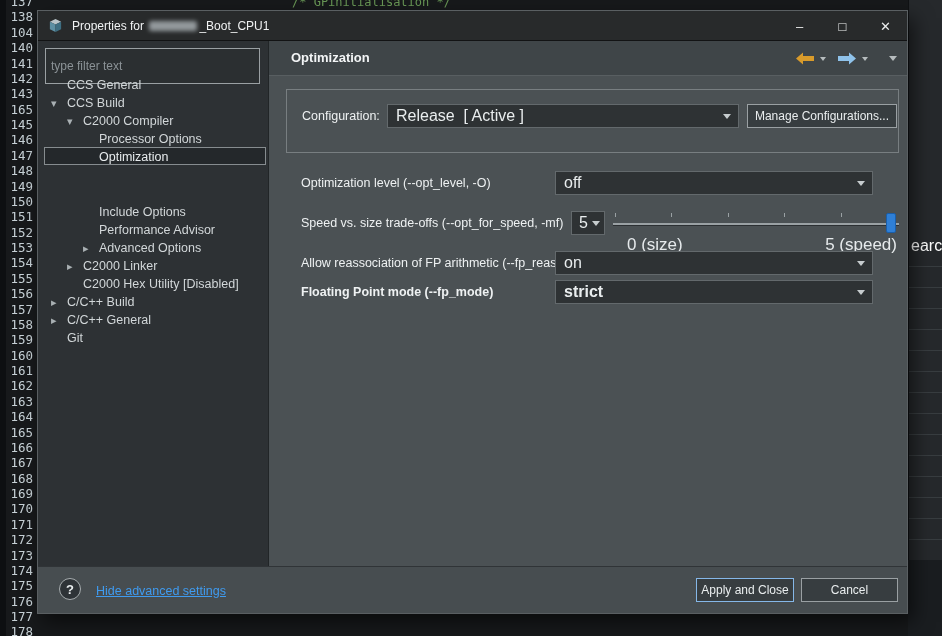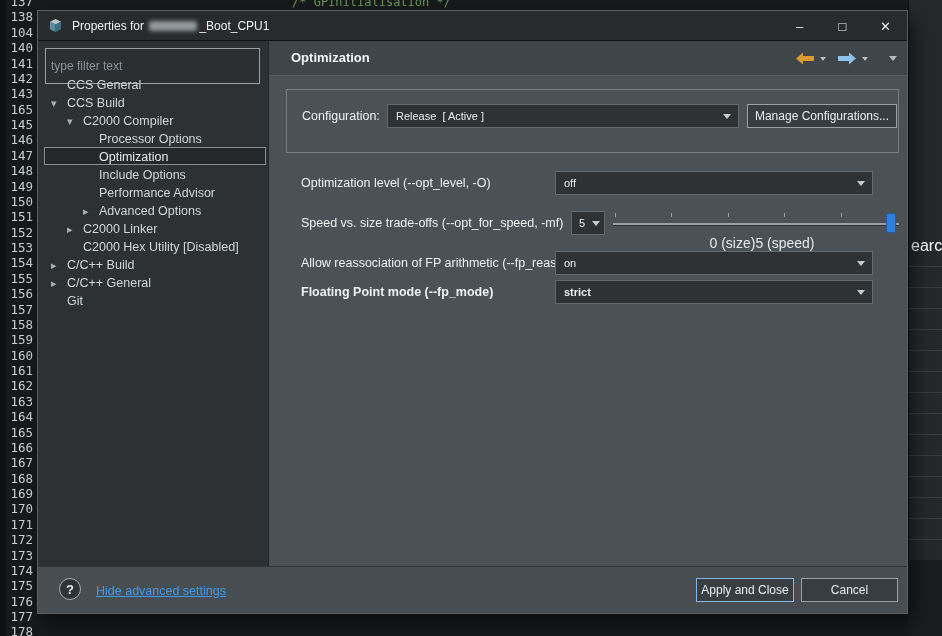--- a/index.html
+++ b/index.html
@@ -64,21 +64,21 @@
   .nav { position:absolute; right:10px; top:0; height:35px; display:flex; align-items:center; gap:5px; }
   .dd { width:0; height:0; border-left:3.5px solid transparent; border-right:3.5px solid transparent;
         border-top:4px solid #b6bcbe; }
   .dd.menu { border-left-width:4.5px; border-right-width:4.5px; border-top-width:5px; margin-left:16px; }
 
   .group { position:absolute; left:17px; top:48px; width:613px; height:64px;
            border:1px solid #787e81; }
   .flabel { font-size:12.5px; color:#eef1f2; }
   .cfg-label { position:absolute; left:15px; top:14px; line-height:24px; }
   .select { position:relative; height:24px; background:#2e3234; border:1px solid #63696c;
-            color:#e9edee; font-size:11px; display:flex; align-items:center;
+            color:#e9edee; font-size:16px; display:flex; align-items:center;
             padding:0 20px 0 8px; white-space:pre; }
   .chev { position:absolute; right:7px; top:50%; margin-top:-2px; width:0; height:0;
           border-left:4px solid transparent; border-right:4px solid transparent;
           border-top:5px solid #c6ccce; }
   .cfg-select { position:absolute; left:100px; top:14px; width:352px; }
   .btn { background:#373d40; border:1px solid #9aa0a3; color:#e9edee; font-size:12px;
          font-family:inherit; cursor:default; }
   .manage { position:absolute; left:460px; top:14px; width:150px; height:24px; }
 
   .row { position:absolute; left:0; right:0; height:24px; }
@@ -88,21 +88,21 @@
   .select.mini { position:absolute; left:302px; width:34px; padding:0 14px 0 7px; }
   .select.mini .chev { right:4px; }
   .slider { position:absolute; left:344px; width:286px; height:24px; }
   .ticks { position:absolute; left:2px; right:2px; top:2px; height:4px;
     background:repeating-linear-gradient(90deg,#9aa1a4 0,#9aa1a4 1px,transparent 1px,transparent 56.4px); }
   .track { position:absolute; left:0; right:0; top:12px; height:2px; background:#9aa1a4;
            box-shadow:0 1px 0 #2c3033; }
   .handle { position:absolute; right:3px; top:2px; width:10px; height:20px;
             background:var(--slider_handle,#2f7fd6); border:1px solid #1b5ea8; border-radius:2px; }
   .slider-labels { position:absolute; left:344px; right:10px; top:194px; height:14px;
-                   display:flex; justify-content:center; font-size:14px; color:#e6eaec; }
+                   display:flex; justify-content:space-between; font-size:17px; color:#e6eaec; }
   .slider-labels .smin { margin-left:14px; }
 
   
   .footer { position:absolute; left:0; right:0; bottom:0; height:47px; background:#474d50;
             border-top:1px solid #303437; }
   .help { position:absolute; left:21px; top:11px; width:22px; height:22px; border-radius:50%;
           background:#2e3337; border:1px solid #a6acae; color:#e8ecee; font-weight:bold;
           font-size:13px; display:flex; align-items:center; justify-content:center; }
   .advlink { position:absolute; left:58px; top:0; height:47px; display:flex; align-items:center;
              color:var(--accent_link,#3f9bf0); font-size:12.5px; text-decoration:underline; cursor:default; }
@@ -193,21 +193,21 @@
     <div class="dlg-body">
 
       <div class="tree-panel">
         <input class="filter" type="text" placeholder="type filter text" style="">
         <div class="tree">
             <div class="tree-row" style="padding-left: 6px;"><span class="tw"></span><span>CCS General</span></div>
             <div class="tree-row" style="padding-left: 6px;"><span class="tw">▾</span><span>CCS Build</span></div>
             <div class="tree-row" style="padding-left: 22px;"><span class="tw">▾</span><span>C2000 Compiler</span></div>
             <div class="tree-row" style="padding-left: 38px;"><span class="tw"></span><span>Processor Options</span></div>
             <div class="tree-row selected" style="padding-left: 38px;"><span class="tw"></span><span>Optimization</span></div>
-            <div class="tree-row" style="padding-left: 38px;"><span class="tw"></span><span>Include Options</span></div>
+            <div class="tree-row" style="padding-left: 38px; margin-top: 37px;"><span class="tw"></span><span>Include Options</span></div>
             <div class="tree-row" style="padding-left: 38px;"><span class="tw"></span><span>Performance Advisor</span></div>
             <div class="tree-row" style="padding-left: 38px;"><span class="tw">▸</span><span>Advanced Options</span></div>
             <div class="tree-row" style="padding-left: 22px;"><span class="tw">▸</span><span>C2000 Linker</span></div>
             <div class="tree-row" style="padding-left: 22px;"><span class="tw"></span><span>C2000 Hex Utility  [Disabled]</span></div>
             <div class="tree-row" style="padding-left: 6px;"><span class="tw">▸</span><span>C/C++ Build</span></div>
             <div class="tree-row" style="padding-left: 6px;"><span class="tw">▸</span><span>C/C++ General</span></div>
             <div class="tree-row" style="padding-left: 6px;"><span class="tw"></span><span>Git</span></div>
           </div>
       </div>
 

